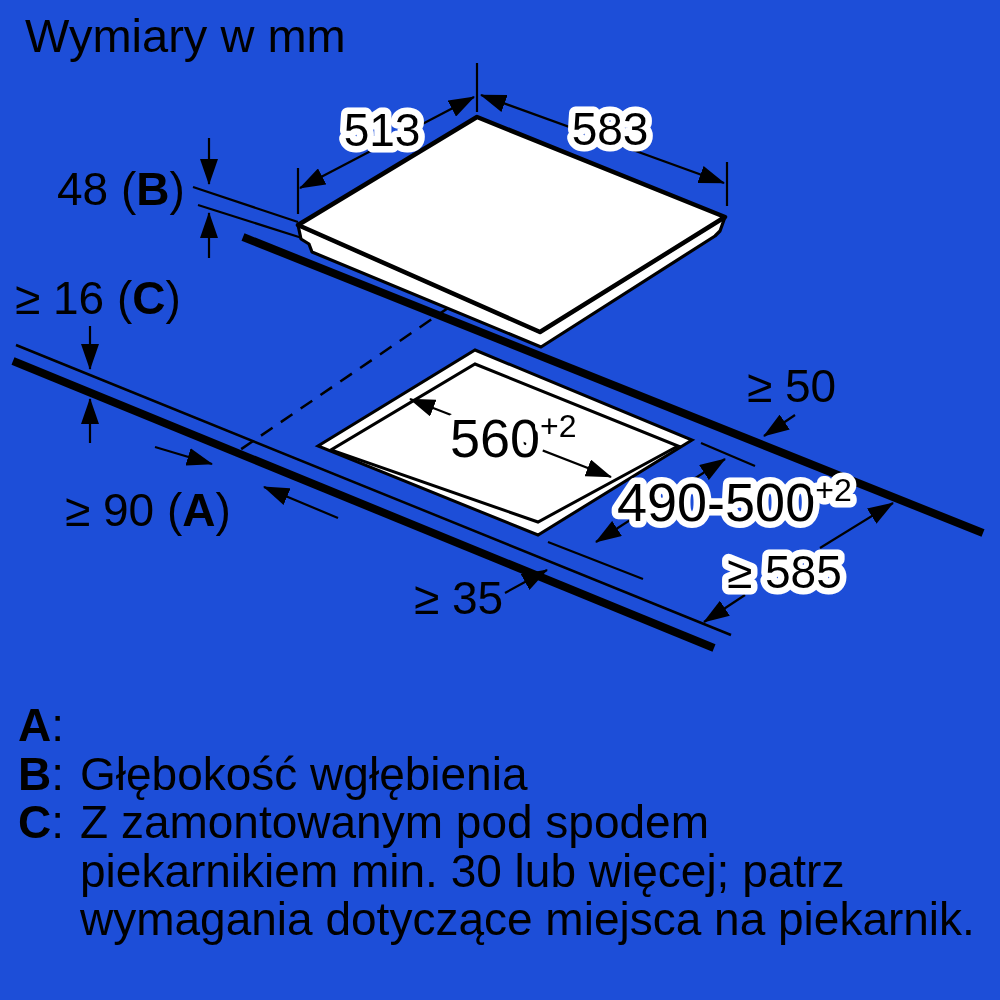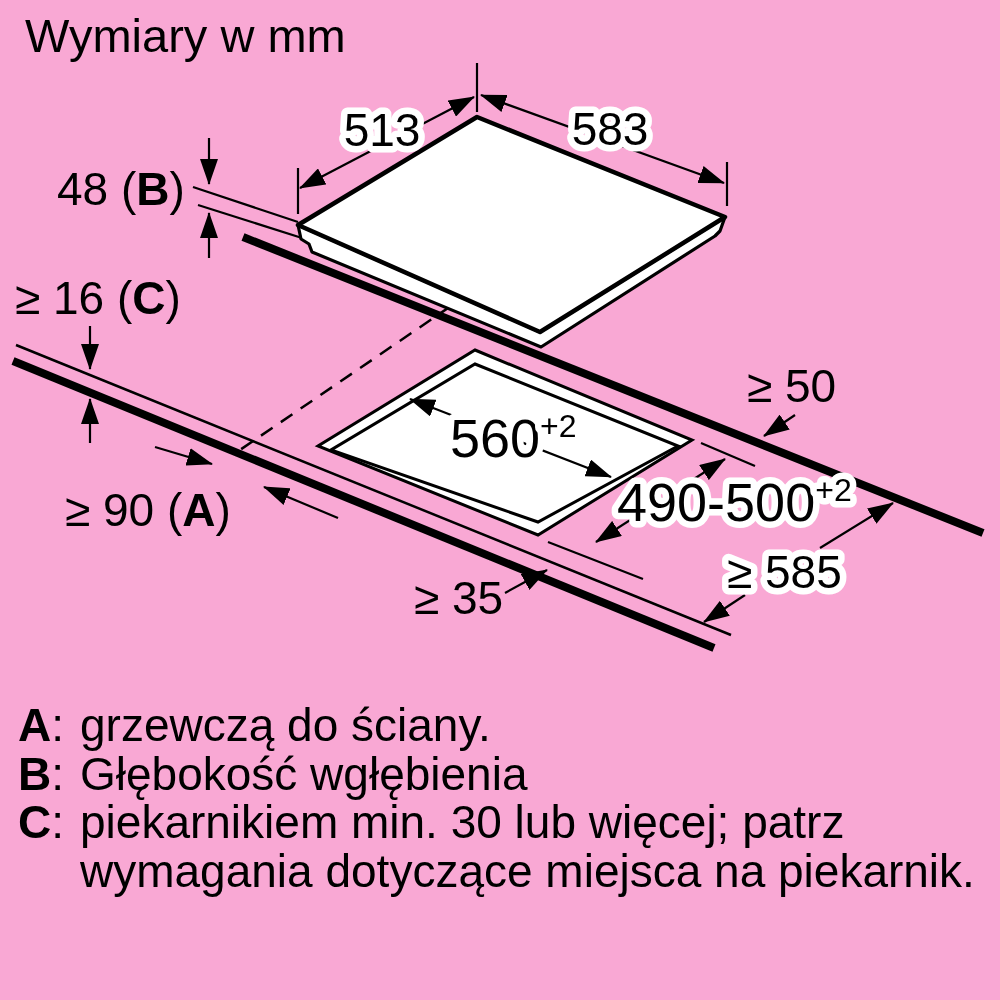--- a/index.html
+++ b/index.html
@@ -1,17 +1,17 @@
 <!DOCTYPE html>
 <html><head>
 <meta charset="utf-8">
 <style>
   html,body{margin:0;padding:0;background:#fff;}
   .stage{
-    position:relative;width:1000px;height:1000px;background:#f9a8d4;
+    position:relative;width:1000px;height:1000px;background:#1d4ed8;
     font-family:"Liberation Sans",sans-serif;color:#000;overflow:hidden;
   }
   .stage svg{position:absolute;left:0;top:0;}
   .page-title{
     position:absolute;left:25px;top:10px;font-size:47px;line-height:1.1;color:#000;
   }
   .legend{
     position:absolute;left:18px;top:701px;width:975px;
     font-size:46px;line-height:48.5px;color:#000;
   }
@@ -105,31 +105,31 @@
       <text x="747" y="402">≥ 50</text>
       <text x="414" y="614">≥ 35</text>
       <text class="halo" x="727" y="588">≥ 585</text>
     </g>
   </svg>
 
   <div class="legend">
     <div class="legend-row">
       <span class="legend-key"><b>A</b><span>:</span></span>
       <span class="legend-text">
-        <div>grzewczą do ściany.</div>
       </span>
     </div>
     <div class="legend-row">
       <span class="legend-key"><b>B</b><span>:</span></span>
       <span class="legend-text">
         <div>Głębokość wgłębienia</div>
       </span>
     </div>
     <div class="legend-row">
       <span class="legend-key"><b>C</b><span>:</span></span>
       <span class="legend-text">
+        <div>Z zamontowanym pod spodem</div>
         <div>piekarnikiem min. 30 lub więcej; patrz</div>
         <div>wymagania dotyczące miejsca na piekarnik.</div>
       </span>
     </div>
   </div>
 
 </div>
 
 </body></html>

